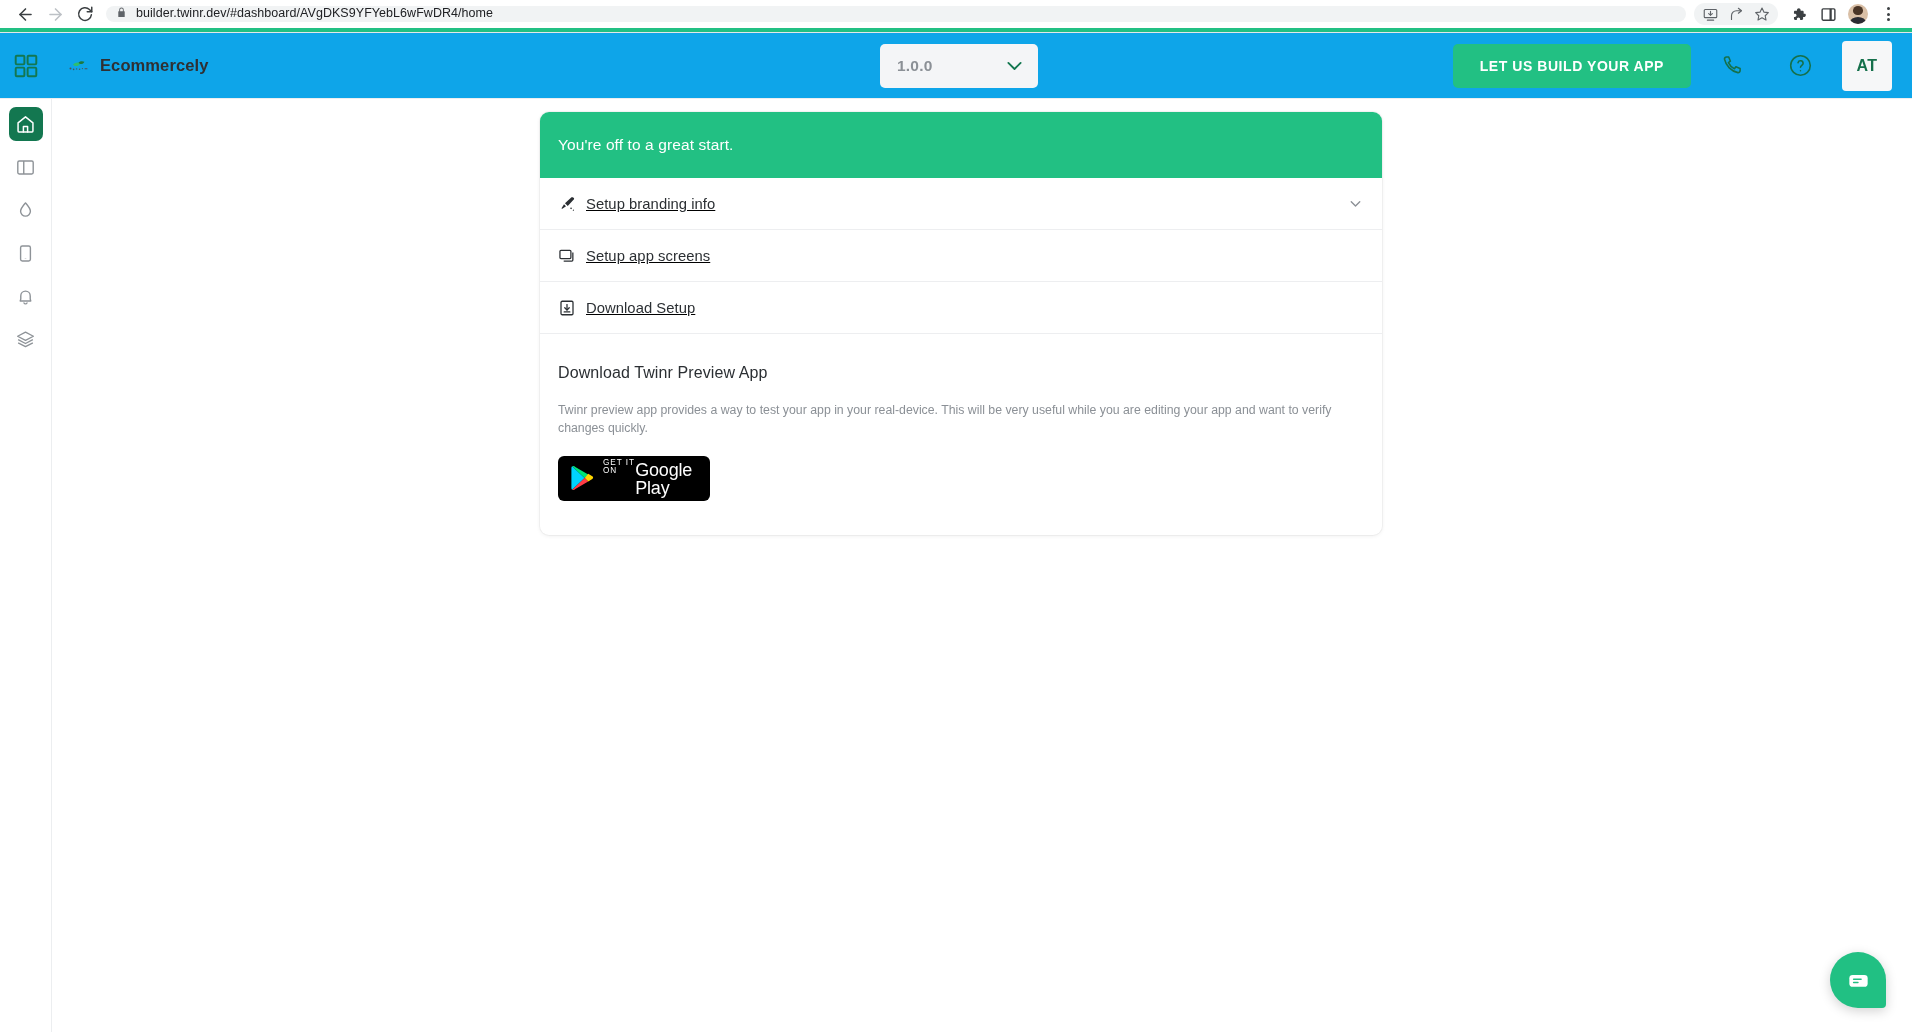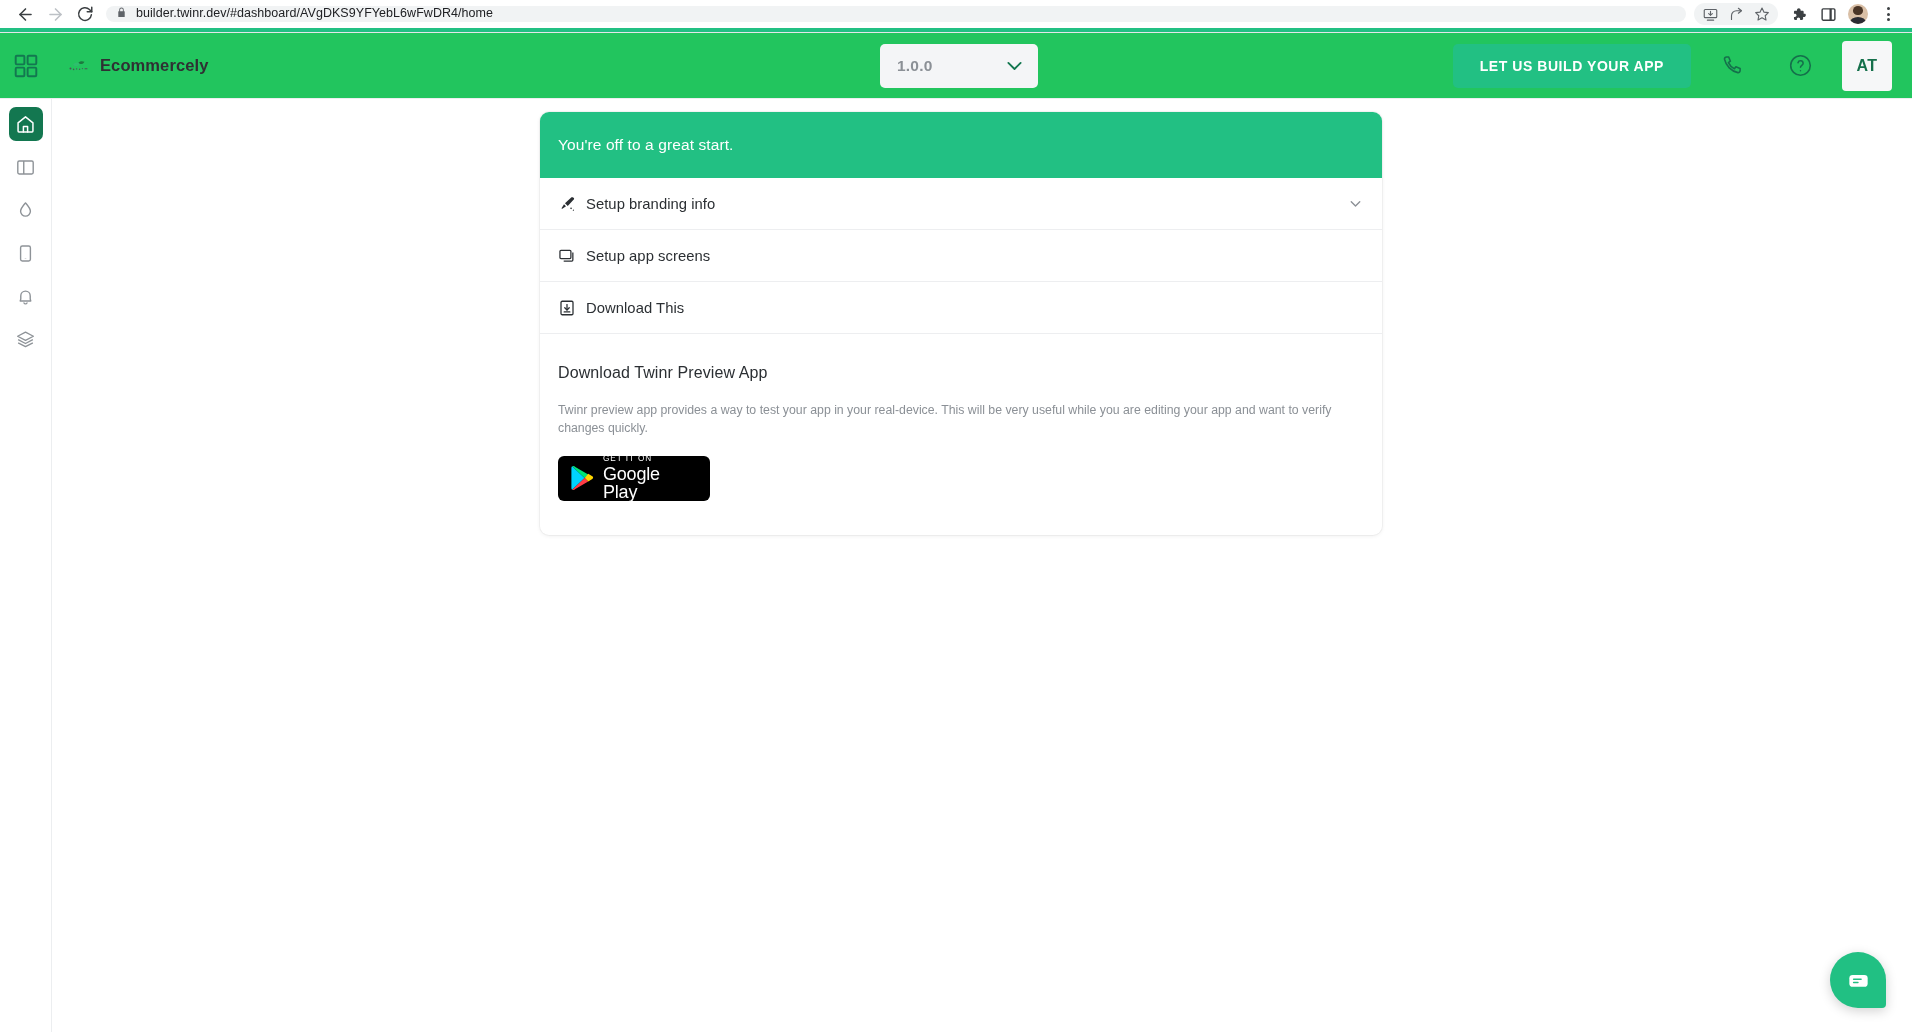--- a/index.html
+++ b/index.html
@@ -63,21 +63,21 @@
   .kebab { display:flex; flex-direction:column; gap:2.5px; align-items:center;}
   .kebab i { width:3px;height:3px;border-radius:50%;background:#3c4043;display:block;}
 
   
   #page-progress { height: 4px; width: 100%; background: #22c083; }
   #chrome-sep { height: 1px; width:100%; background:#e4e6e8;}
 
   
   #app-header {
     height: 66px; width: 100%;
-    background: #22c55e;
+    background: #0ea5e9;
     display: flex; align-items: center;
     position: relative;
     border-bottom: 1px solid #eceef0;
   }
   #grid-toggle {
     width: 52px; height: 66px;
     display:flex;align-items:center;justify-content:center;
     flex: 0 0 auto;
   }
   #brand { display:flex; align-items:center; gap: 11px; padding-left: 15px;}
@@ -149,39 +149,40 @@
     background: #22c083; color:#ffffff;
     height: 66px; display:flex; align-items:center;
     padding: 0 18px;
     font-size: 15.5px; letter-spacing:.1px;
   }
   .task-row {
     height: 52px; display:flex; align-items:center;
     padding: 0 18px;
     border-bottom: 1px solid #edeef0;
     cursor:pointer;
+    text-decoration:underline;
   }
   .task-row .t-icon { width: 26px; display:flex;align-items:center;justify-content:flex-start; color:#2b2f33;}
   .task-row .t-label { font-size: 14.8px; color:#2b2f33; flex:1 1 auto; padding-left: 2px; letter-spacing:.05px;}
   .task-row .t-chev { color:#8b9096; display:flex;align-items:center;}
 
   #preview-section { padding: 30px 18px 34px 18px; }
   #preview-title { font-size: 16px; color:#2b2f33; letter-spacing:.1px; }
   #preview-desc {
     font-size: 12.3px; color:#8b9096; line-height: 1.45;
     margin-top: 20px; max-width: 790px;
   }
   #gplay-badge {
     margin-top: 18px;
     width: 152px; height: 45px;
     background:#000000; border-radius: 6px;
     display:flex; align-items:center; gap: 9px;
     padding: 0 12px; cursor:pointer;
   }
-  #gplay-text { display:flex; flex-direction:column; line-height:1; }
+  #gplay-text { display:flex; line-height:1; }
   #gplay-get { color:#ffffff; font-size: 8.2px; letter-spacing: .95px; font-weight:500;}
   #gplay-name { color:#ffffff; font-size: 18px; font-weight:500; letter-spacing:-.2px; margin-top:2px;}
 
   #chat-widget {
     position: absolute; right: 26px; bottom: 24px;
     width: 56px; height: 56px;
     background: #21c083;
     border-radius: 28px 28px 4px 28px;
     display:flex; align-items:center; justify-content:center;
     cursor:pointer;
@@ -404,21 +405,21 @@
 
       <div class="task-row">
         <span class="t-icon">
           <svg width="18" height="18" viewBox="0 0 24 24" fill="none" stroke="#2b2f33" stroke-width="1.7" stroke-linecap="round" stroke-linejoin="round">
               <rect x="4" y="3" width="16" height="18" rx="1.6"></rect>
               <line x1="12" y1="7.4" x2="12" y2="14.4"></line>
               <polyline points="9 11.6 12 14.7 15 11.6"></polyline>
               <line x1="8.2" y1="17.2" x2="15.8" y2="17.2"></line>
             </svg>
         </span>
-        <span class="t-label">Download This</span>
+        <span class="t-label">Download Setup</span>
       </div>
 
       <div id="preview-section">
         <div id="preview-title">Download Twinr Preview App</div>
         <div id="preview-desc">Twinr preview app provides a way to test your app in your real-device. This will be very useful while you are editing your app and want to verify changes quickly.</div>
 
         <div id="gplay-badge">
           <span style="display:flex;">
             <svg width="24" height="26" viewBox="0 0 24 26">
               <path d="M2.2 1.3 14.6 13 2.2 24.7A1.9 1.9 0 0 1 1.4 23V3a1.9 1.9 0 0 1 .8-1.7z" fill="#00d3ff"></path>

